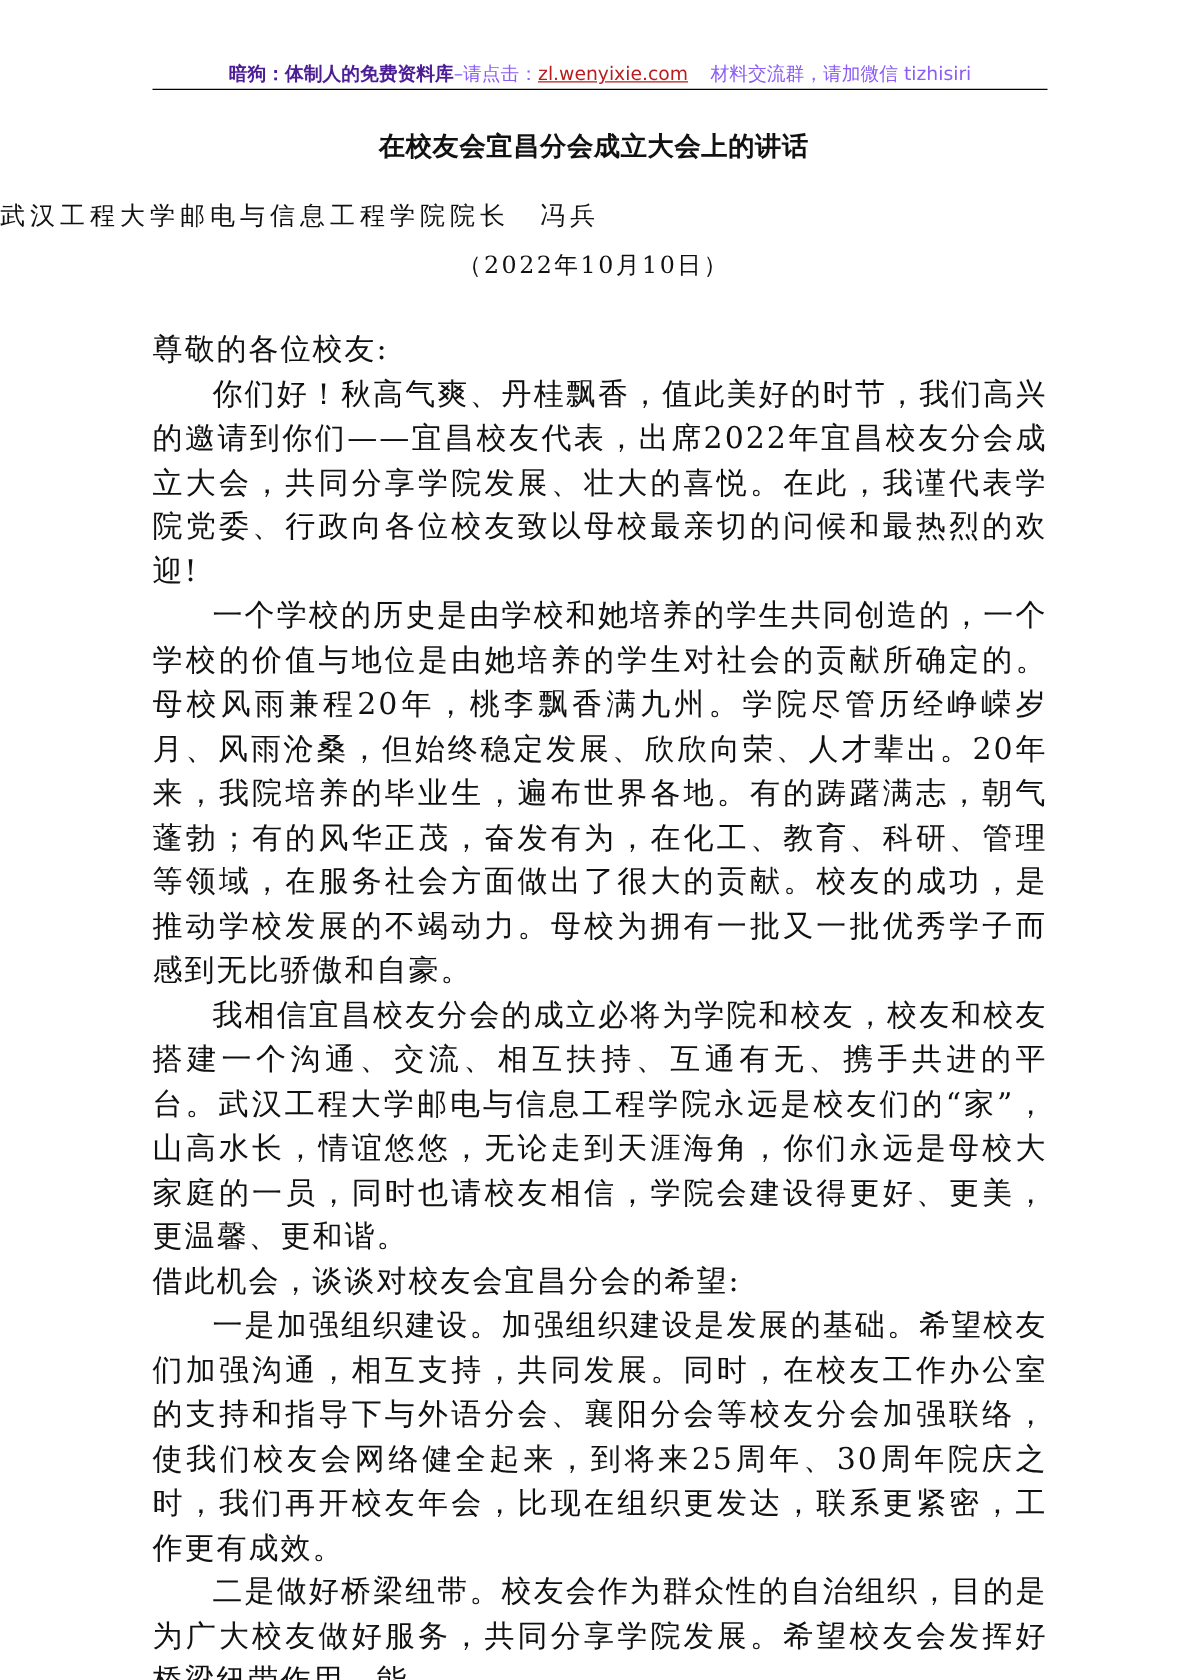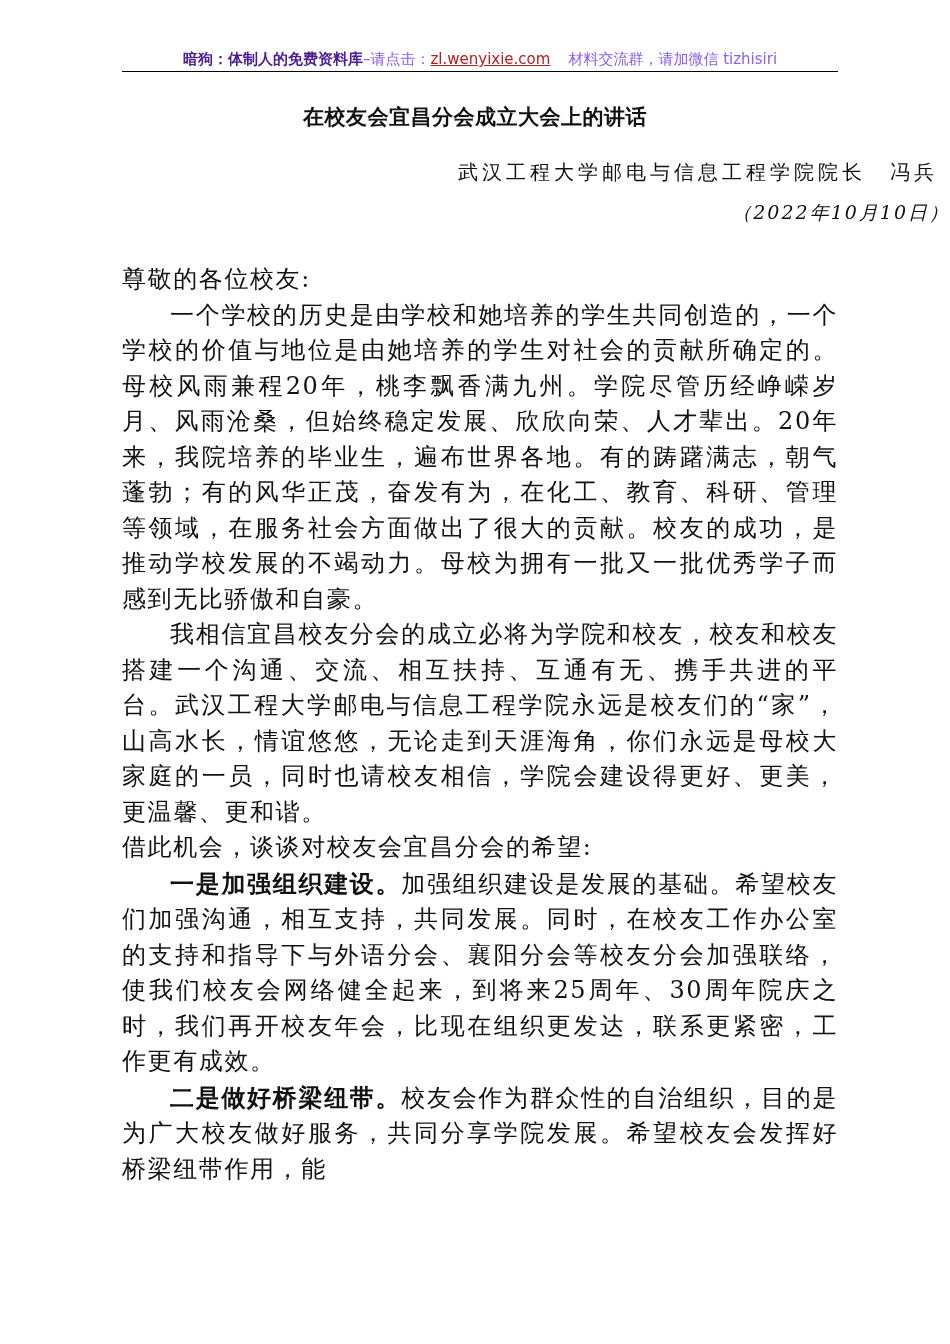--- a/index.html
+++ b/index.html
@@ -48,68 +48,68 @@
       font-size: 21px;
       font-weight: bold;
       line-height: 30px;
       letter-spacing: 0.5px;
     }
     .subtitle {
       position: absolute;
       left: 0;
       width: 938px;
       top: 157px;
-      text-align: right;
+      text-align: left;
       font-size: 20px;
       line-height: 30px;
       letter-spacing: 4px;
     }
     .date {
       position: absolute;
       left: 0;
       width: 950px;
       top: 197px;
-      text-align: right;
+      text-align: center;
       font-size: 19px;
       line-height: 30px;
       letter-spacing: 2px;
-      font-style: italic;
     }
     .body-text {
       position: absolute;
       left: 122px;
       top: 262px;
       width: 716px;
       font-size: 24px;
       line-height: 35.5px;
       letter-spacing: 1.6px;
       text-align: justify;
     }
     .body-text p {
       margin: 0;
     }
     .body-text p.indent {
       text-indent: 2em;
     }
     .body-text b {
-      font-weight: bold;
+      font-weight: normal;
     }
   </style>
 </head>
 <body>
 
 <div class="header">
   <span class="red">暗狗：体制人的免费资料库</span><span class="dark">–请点击：</span><span class="link">zl.wenyixie.com</span><span class="gap"></span><span class="dark">材料交流群，请加微信 tizhisiri</span>
 </div>
 <div class="header-rule"></div>
 
 <div class="title">在校友会宜昌分会成立大会上的讲话</div>
 <div class="subtitle">武汉工程大学邮电与信息工程学院院长　冯兵</div>
 <div class="date">（2022年10月10日）</div>
 
 <div class="body-text">
   <p>尊敬的各位校友:</p>
+  <p class="indent">你们好！秋高气爽、丹桂飘香，值此美好的时节，我们高兴的邀请到你们——宜昌校友代表，出席2022年宜昌校友分会成立大会，共同分享学院发展、壮大的喜悦。在此，我谨代表学院党委、行政向各位校友致以母校最亲切的问候和最热烈的欢迎!</p>
   <p class="indent">一个学校的历史是由学校和她培养的学生共同创造的，一个学校的价值与地位是由她培养的学生对社会的贡献所确定的。母校风雨兼程20年，桃李飘香满九州。学院尽管历经峥嵘岁月、风雨沧桑，但始终稳定发展、欣欣向荣、人才辈出。20年来，我院培养的毕业生，遍布世界各地。有的踌躇满志，朝气蓬勃；有的风华正茂，奋发有为，在化工、教育、科研、管理等领域，在服务社会方面做出了很大的贡献。校友的成功，是推动学校发展的不竭动力。母校为拥有一批又一批优秀学子而感到无比骄傲和自豪。</p>
   <p class="indent">我相信宜昌校友分会的成立必将为学院和校友，校友和校友搭建一个沟通、交流、相互扶持、互通有无、携手共进的平台。武汉工程大学邮电与信息工程学院永远是校友们的“家”，山高水长，情谊悠悠，无论走到天涯海角，你们永远是母校大家庭的一员，同时也请校友相信，学院会建设得更好、更美，更温馨、更和谐。</p>
   <p>借此机会，谈谈对校友会宜昌分会的希望:</p>
   <p class="indent"><b>一是加强组织建设。</b><span>加强组织建设是发展的基础。希望校友们加强沟通，相互支持，共同发展。同时，在校友工作办公室的支持和指导下与外语分会、襄阳分会等校友分会加强联络，使我们校友会网络健全起来，到将来25周年、30周年院庆之时，我们再开校友年会，比现在组织更发达，联系更紧密，工作更有成效。</span></p>
   <p class="indent"><b>二是做好桥梁纽带。</b><span>校友会作为群众性的自治组织，目的是为广大校友做好服务，共同分享学院发展。希望校友会发挥好桥梁纽带作用，能</span></p>
 </div>
 
 </body></html>

